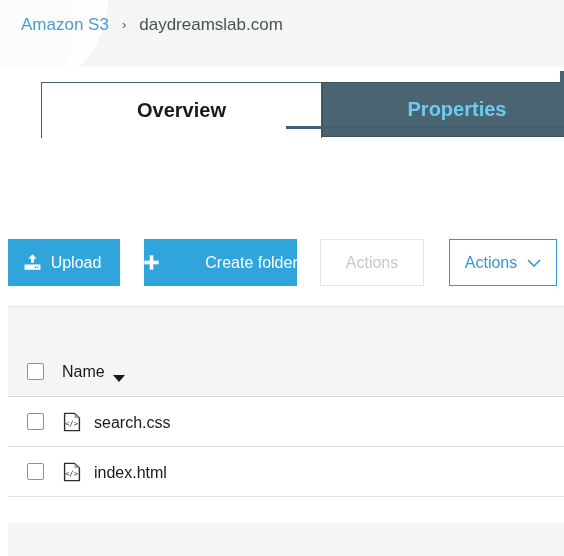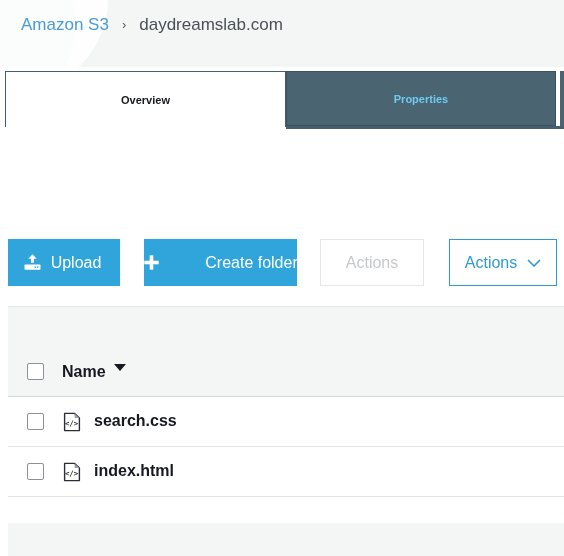--- a/index.html
+++ b/index.html
@@ -85,29 +85,30 @@
   
   .tabstrip {
     position: absolute;
     left: 0;
     top: 67px;
     width: 564px;
     height: 60px;
   }
   .tab {
     position: absolute;
-    top: 4px;
+    top: 15px;
     height: 55px;
     box-sizing: border-box;
     display: flex;
     align-items: center;
     justify-content: center;
-    font-size: 11px;
+    font-size: 20px;
     cursor: pointer;
     user-select: none;
+    margin-left: 36px;
   }
   .tab-overview {
     left: 5px;
     width: 281px;
     background: #ffffff;
     border: 1px solid #44606e;
     border-bottom: none;
     color: #16191f;
     font-weight: bold;
     height: 56px;
@@ -282,24 +283,23 @@
     width: 17px;
     height: 17px;
     box-sizing: border-box;
     border: 1px solid #8b9196;
     background: #ffffff;
     border-radius: 2px;
     cursor: pointer;
   }
   .cell-name {
     display: flex;
-    align-items: flex-start;
+    align-items: flex-end;
     font-size: 16px;
     color: #16191f;
-    font-weight: bold;
   }
   .sort-caret {
     display: inline-block;
     margin-left: 8px;
     width: 0;
     height: 0;
     border-left: 6px solid transparent;
     border-right: 6px solid transparent;
     border-top: 7px solid #16191f;
     position: relative;

